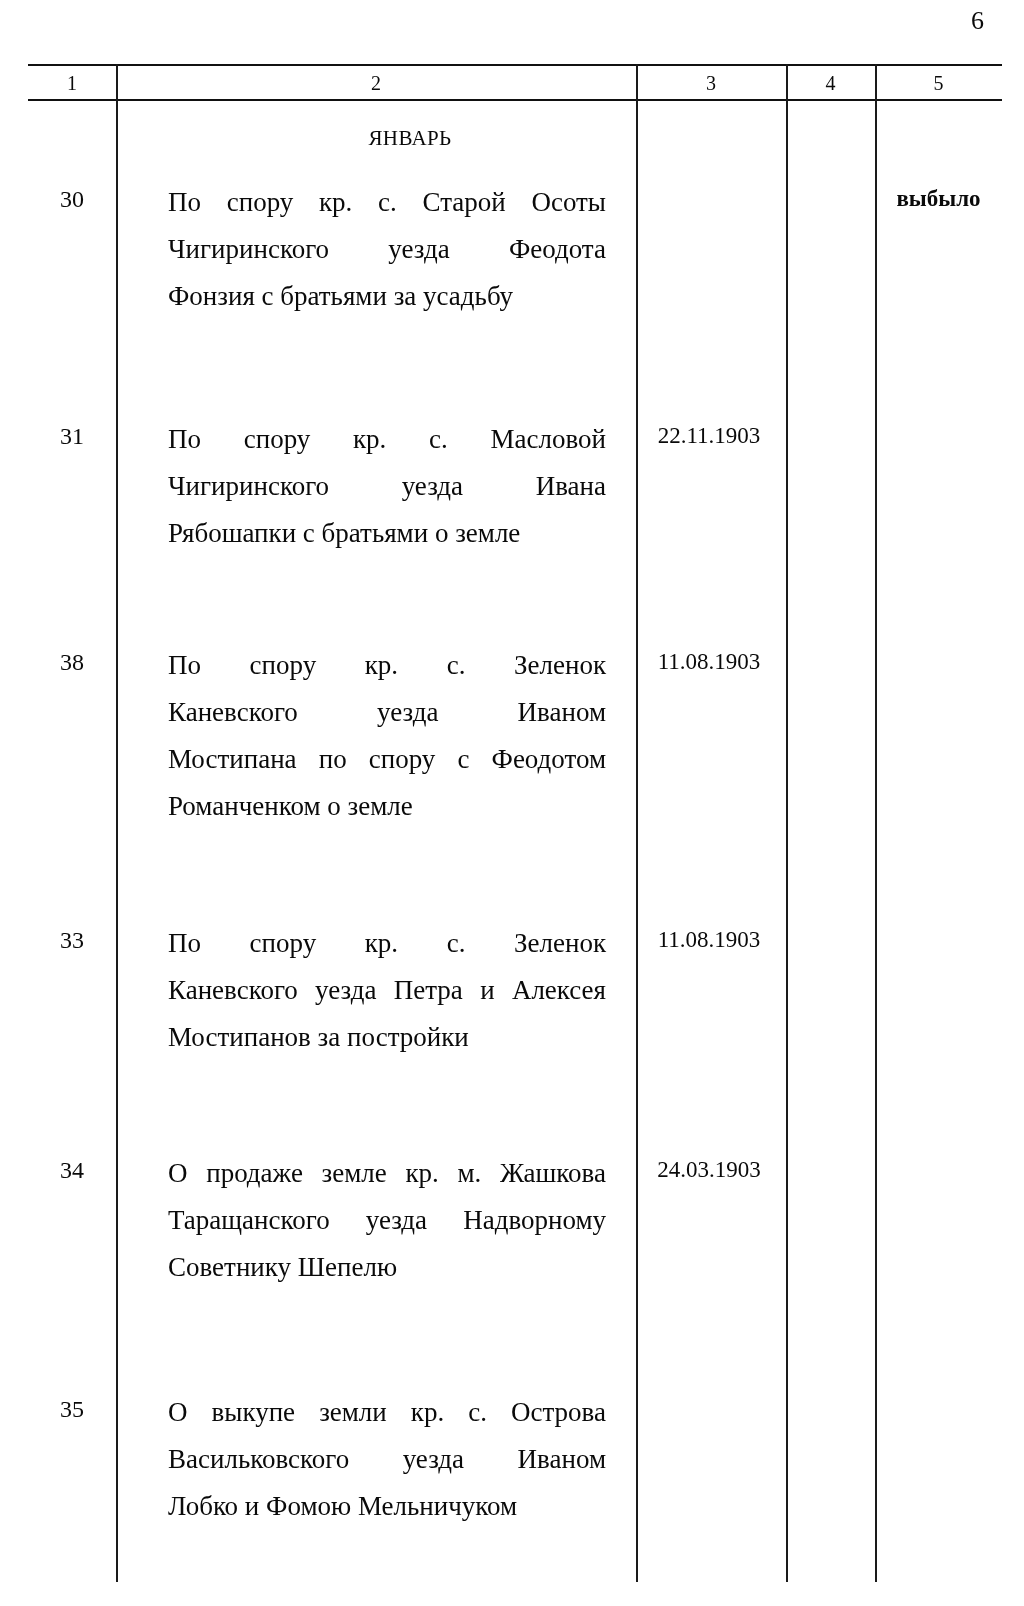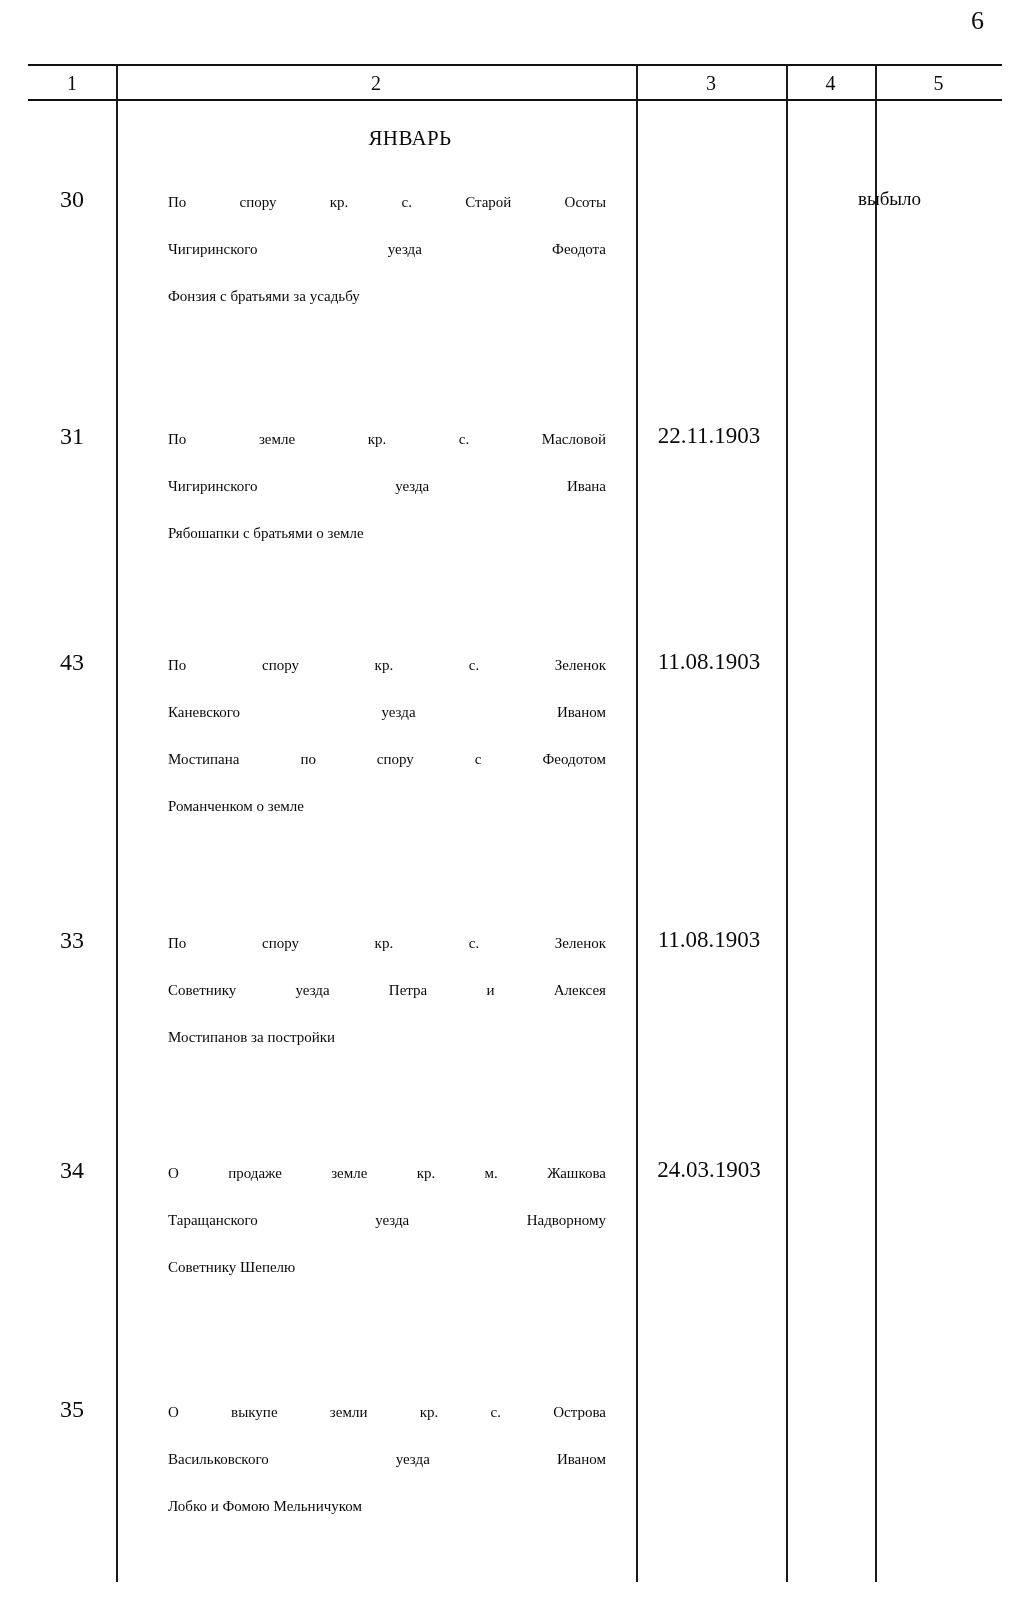--- a/index.html
+++ b/index.html
@@ -105,21 +105,21 @@
     width: 88px;
     text-align: center;
     font-size: 24px;
     line-height: 40px;
   }
 
   .cell-desc {
     position: absolute;
     left: 140px;
     width: 438px;
-    font-size: 15px;
+    font-size: 27px;
     line-height: 47px;
     text-align: justify;
     text-align-last: left;
     text-justify: inter-word;
     hyphens: none;
   }
 
   .desc-line {
     display: block;
     text-align: justify;
@@ -143,25 +143,26 @@
     position: absolute;
     left: 758px;
     width: 89px;
     text-align: center;
     font-size: 23px;
     line-height: 40px;
   }
 
   .cell-col5 {
     position: absolute;
-    left: 798px;
+    left: 847px;
     width: 127px;
     text-align: center;
-    font-size: 19px;
-    line-height: 40px;
+    font-size: 23px;
+    line-height: 40px;
+    font-weight: bold;
   }
 
   
   .row-r0 { top: 115px; }
   .row-r1 { top: 352px; }
   .row-r2 { top: 578px; }
   .row-r3 { top: 856px; }
   .row-r4 { top: 1086px; }
   .row-r5 { top: 1325px; }
 </style>
@@ -196,47 +197,47 @@
       <span class="desc-line ragged">Фонзия с братьями за усадьбу</span>
     </div>
     <div class="cell-date"></div>
     <div class="cell-col4"></div>
     <div class="cell-col5">выбыло</div>
   </div>
 
   <div class="row row-r1">
     <div class="cell-num">31</div>
     <div class="cell-desc">
-      <span class="desc-line">По земле кр. с. Масловой</span>
+      <span class="desc-line">По спору кр. с. Масловой</span>
       <span class="desc-line">Чигиринского уезда Ивана</span>
       <span class="desc-line ragged">Рябошапки с братьями о земле</span>
     </div>
     <div class="cell-date">22.11.1903</div>
     <div class="cell-col4"></div>
     <div class="cell-col5"></div>
   </div>
 
   <div class="row row-r2">
-    <div class="cell-num">43</div>
+    <div class="cell-num">38</div>
     <div class="cell-desc">
       <span class="desc-line">По спору кр. с. Зеленок</span>
       <span class="desc-line">Каневского уезда Иваном</span>
       <span class="desc-line">Мостипана по спору с Феодотом</span>
       <span class="desc-line ragged">Романченком о земле</span>
     </div>
     <div class="cell-date">11.08.1903</div>
     <div class="cell-col4"></div>
     <div class="cell-col5"></div>
   </div>
 
   <div class="row row-r3">
     <div class="cell-num">33</div>
     <div class="cell-desc">
       <span class="desc-line">По спору кр. с. Зеленок</span>
-      <span class="desc-line">Советнику уезда Петра и Алексея</span>
+      <span class="desc-line">Каневского уезда Петра и Алексея</span>
       <span class="desc-line ragged">Мостипанов за постройки</span>
     </div>
     <div class="cell-date">11.08.1903</div>
     <div class="cell-col4"></div>
     <div class="cell-col5"></div>
   </div>
 
   <div class="row row-r4">
     <div class="cell-num">34</div>
     <div class="cell-desc">

